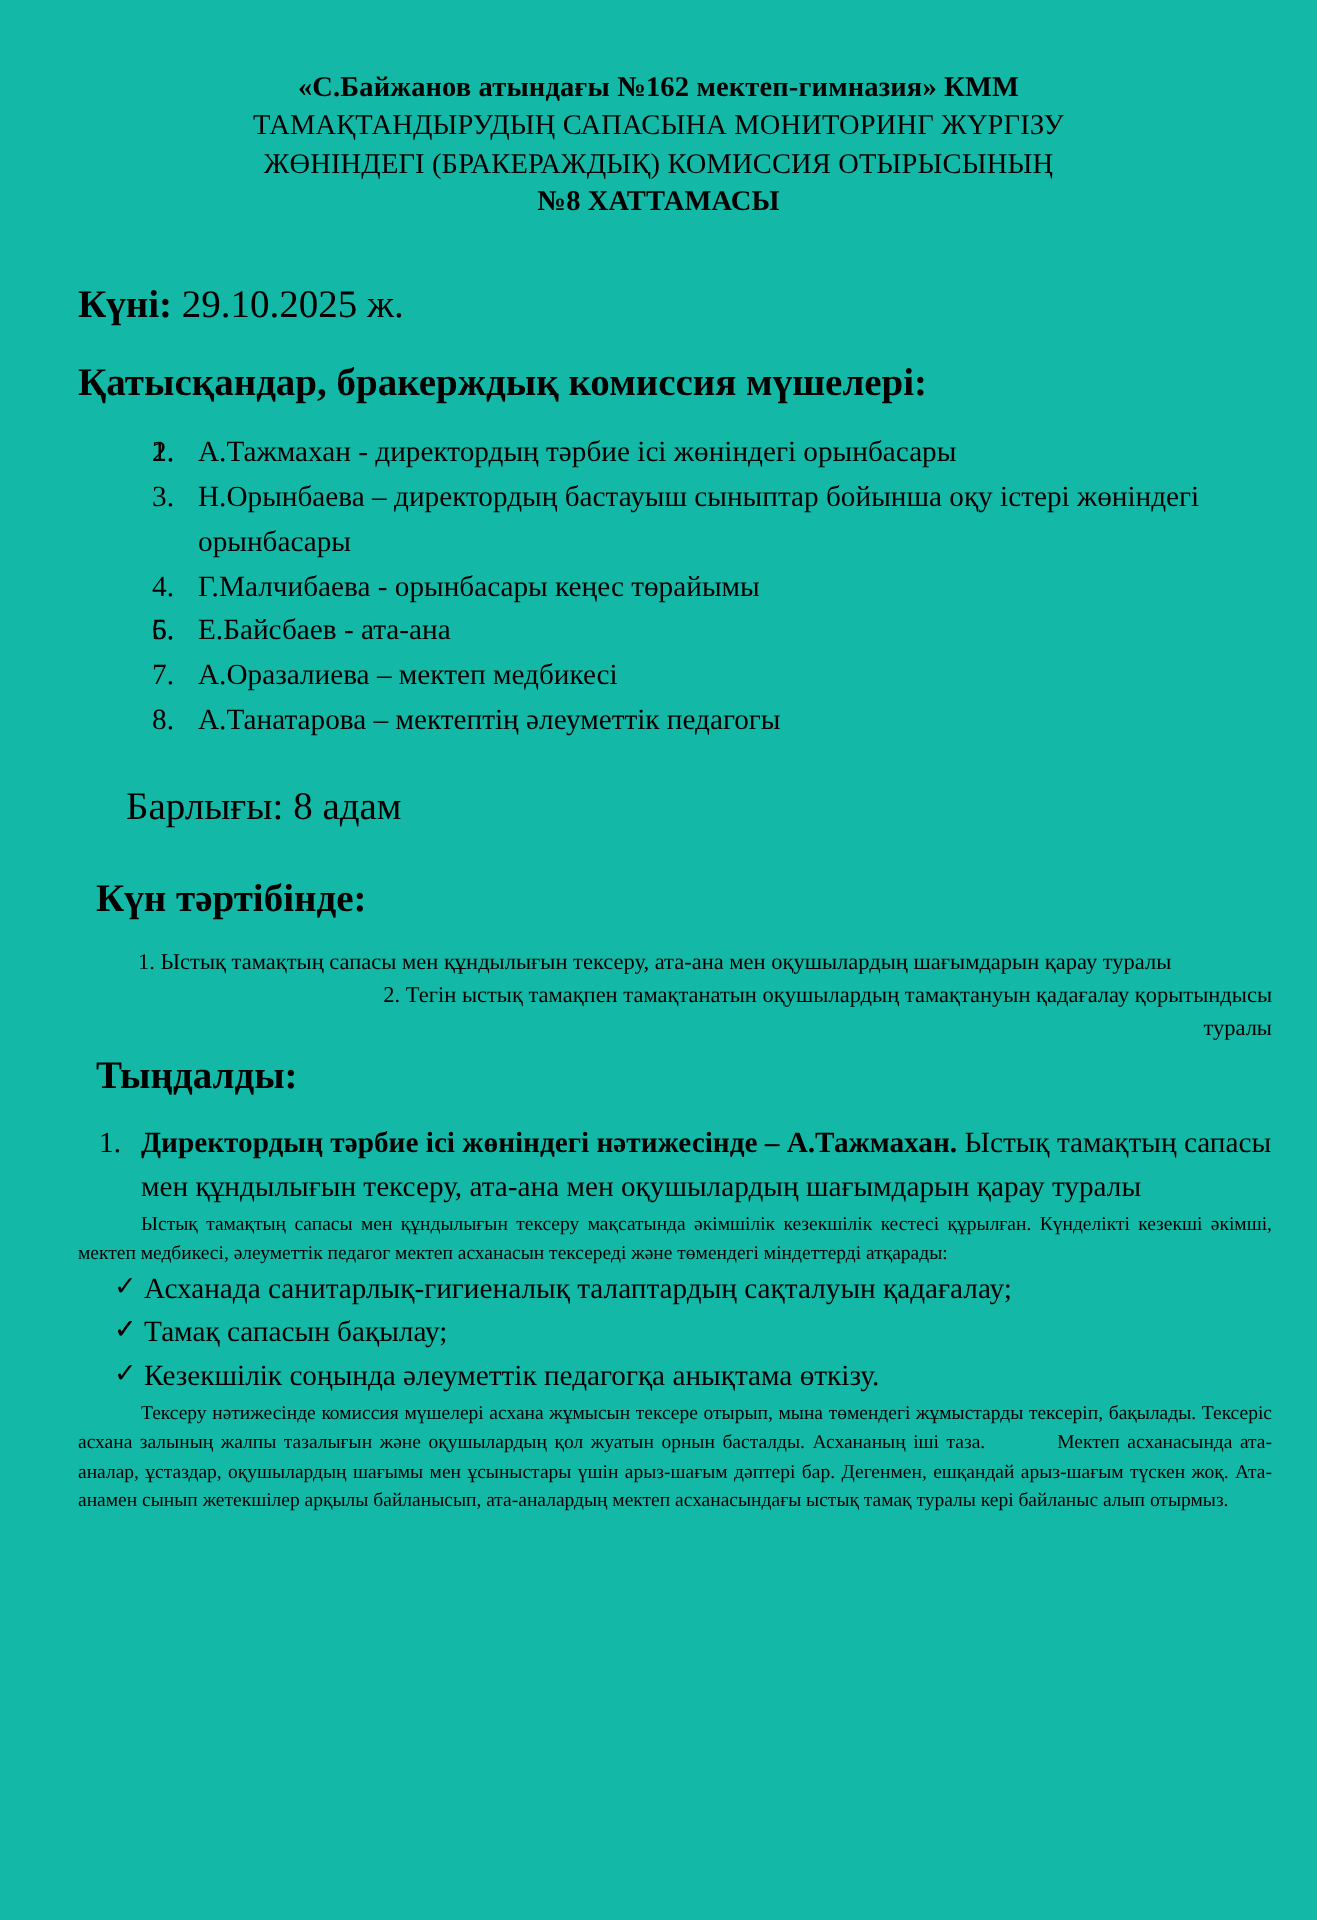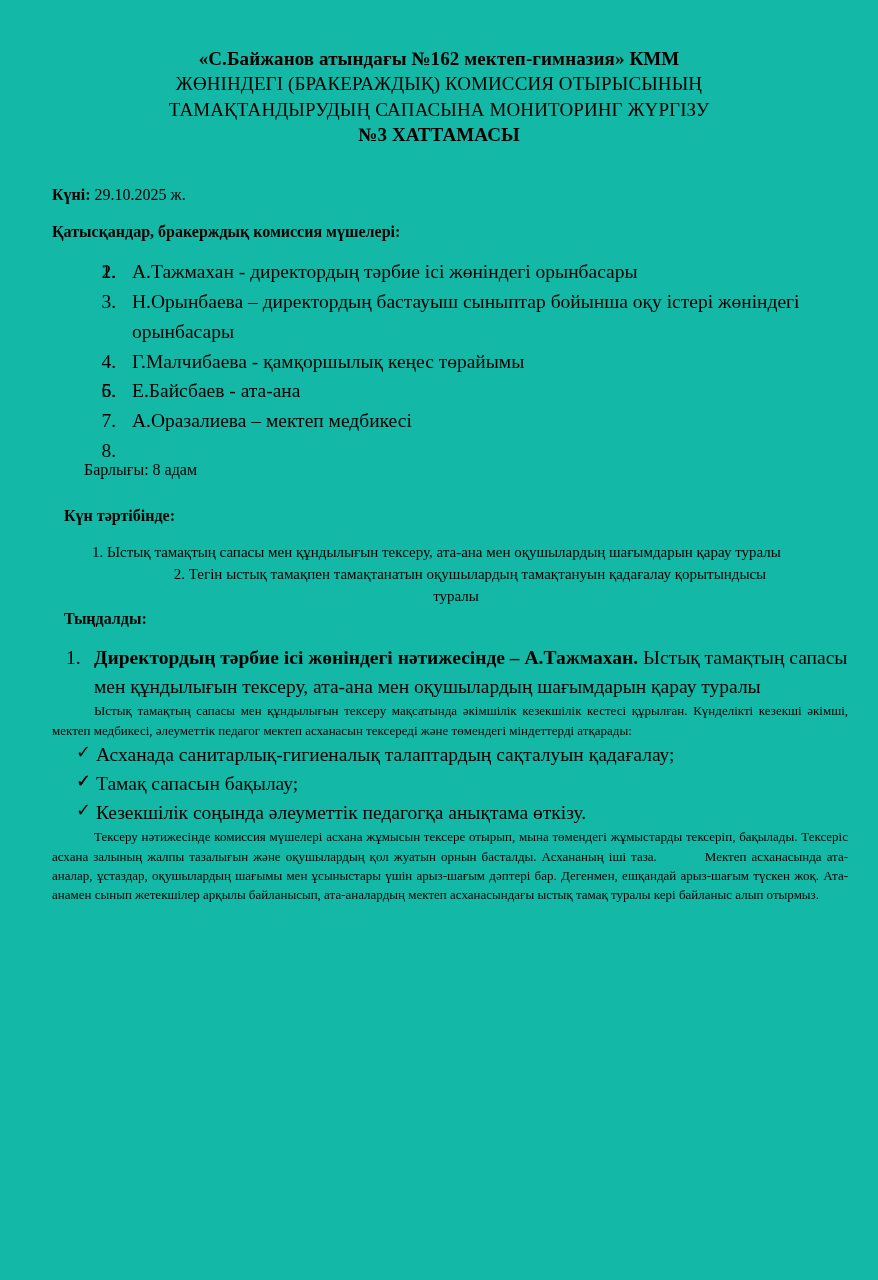--- a/index.html
+++ b/index.html
@@ -37,21 +37,21 @@
     white-space: nowrap;
   }
   .doc-header .hl.bold { font-weight: bold; }
 
   
   .spacer-lg { height: 36px; }
   .spacer-md { height: 22px; }
   .spacer-sm { height: 13px; }
 
   .line {
-    font-size: 16px;
+    font-size: 26px;
     line-height: 1.5;
   }
   .bold { font-weight: bold; }
 
   .body-text {
     font-size: 13px;
     line-height: 1.47;
     text-align: justify;
     text-justify: inter-word;
     margin: 0;
@@ -81,21 +81,21 @@
   
   .agenda-item {
     font-size: 15px;
     line-height: 1.47;
     margin: 0;
     text-align: justify;
     text-justify: inter-word;
     text-indent: 40px;
   }
   .agenda-item.nojust {
-    text-align: center;
+    text-align: right;
   }
   .agenda-item .cont { display: block; text-indent: 0; padding-left: 12px; }
 
   
   .heard-item {
     position: relative;
     padding-left: 42px;
     font-size: 19.5px;
     line-height: 1.47;
     text-align: left;
@@ -127,23 +127,23 @@
 
   .gap-inline { display: inline-block; width: 48px; }
 </style>
 </head>
 <body>
 
 <div class="page">
 
   <div class="doc-header">
     <span class="hl bold">«С.Байжанов атындағы №162 мектеп-гимназия» КММ</span>
+    <span class="hl">ТАМАҚТАНДЫРУДЫҢ САПАСЫНА МОНИТОРИНГ ЖҮРГІЗУ</span>
     <span class="hl">ЖӨНІНДЕГІ (БРАКЕРАЖДЫҚ) КОМИССИЯ ОТЫРЫСЫНЫҢ</span>
-    <span class="hl">ТАМАҚТАНДЫРУДЫҢ САПАСЫНА МОНИТОРИНГ ЖҮРГІЗУ</span>
-    <span class="hl bold">№3 ХАТТАМАСЫ</span>
+    <span class="hl bold">№8 ХАТТАМАСЫ</span>
   </div>
 
   <div class="spacer-lg"></div>
 
   <div class="line">
     <span class="bold">Күні:</span>
     <span>29.10.2025 ж.</span>
   </div>
 
   <div class="spacer-sm"></div>
@@ -159,35 +159,36 @@
     <li>
       <span class="num">2.</span>
       <span>А.Тажмахан - директордың тәрбие ісі жөніндегі орынбасары</span>
     </li>
     <li>
       <span class="num">3.</span>
       <span>Н.Орынбаева – директордың бастауыш сыныптар бойынша оқу істері жөніндегі орынбасары</span>
     </li>
     <li>
       <span class="num">4.</span>
-      <span> Г.Малчибаева - қамқоршылық кеңес төрайымы</span>
+      <span> Г.Малчибаева - орынбасары кеңес төрайымы</span>
     </li>
     <li>
       <span class="num">5.</span>
     </li>
     <li>
       <span class="num">6.</span>
       <span> Е.Байсбаев - ата-ана</span>
     </li>
     <li>
       <span class="num">7.</span>
       <span> А.Оразалиева – мектеп медбикесі</span>
     </li>
     <li>
       <span class="num">8.</span>
+      <span> А.Танатарова – мектептің әлеуметтік педагогы</span>
     </li>
   </ol>
 
   <div class="spacer-md"></div>
 
   <div class="line" style="padding-left:32px;">Барлығы: 8 адам</div>
 
   <div class="spacer-md"></div>
 
   <div class="line bold" style="padding-left:12px;">Күн тәртібінде:</div>

